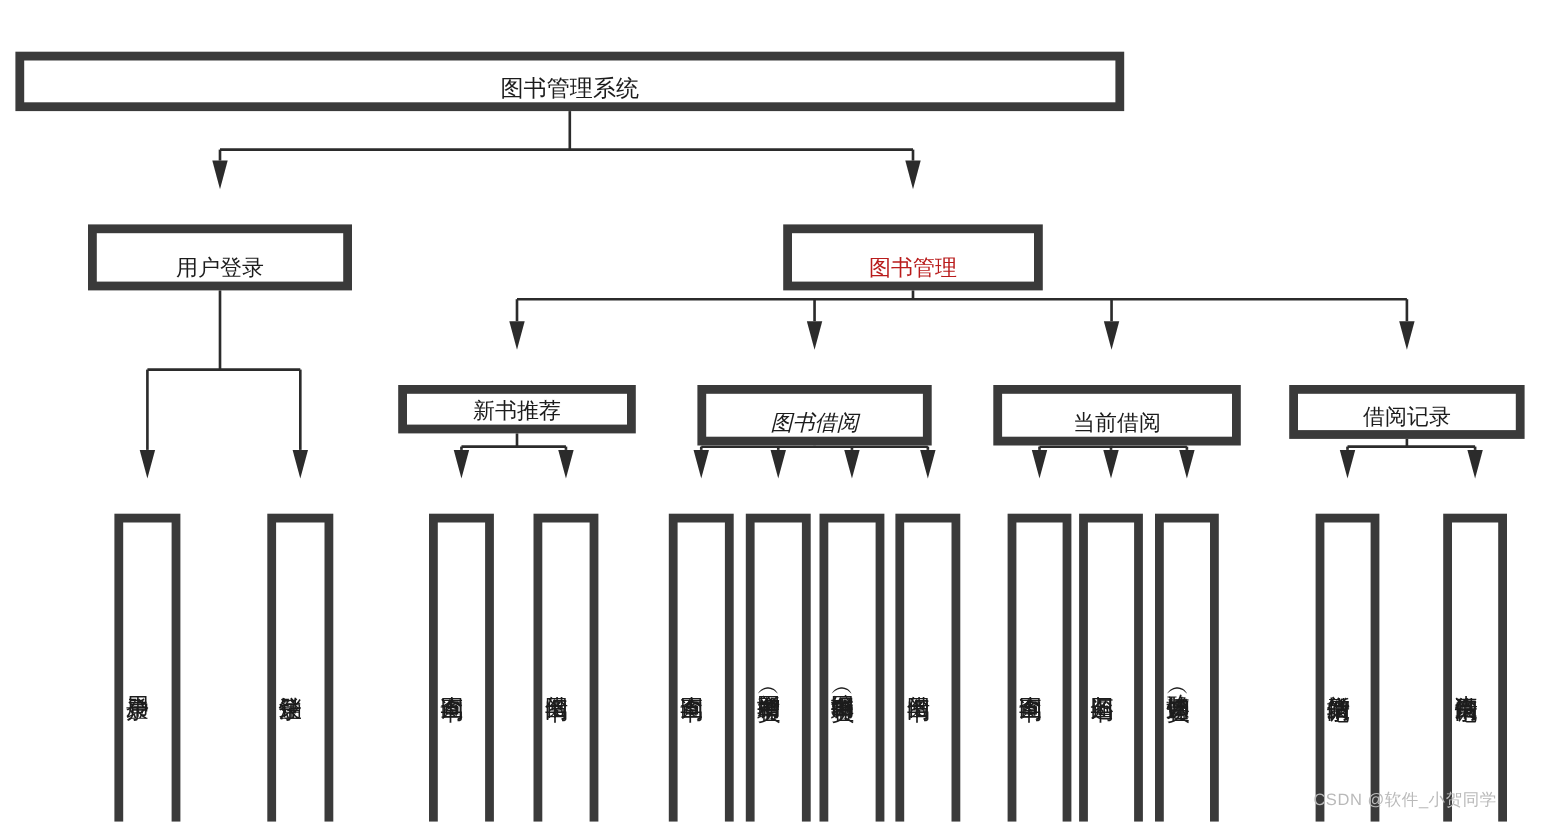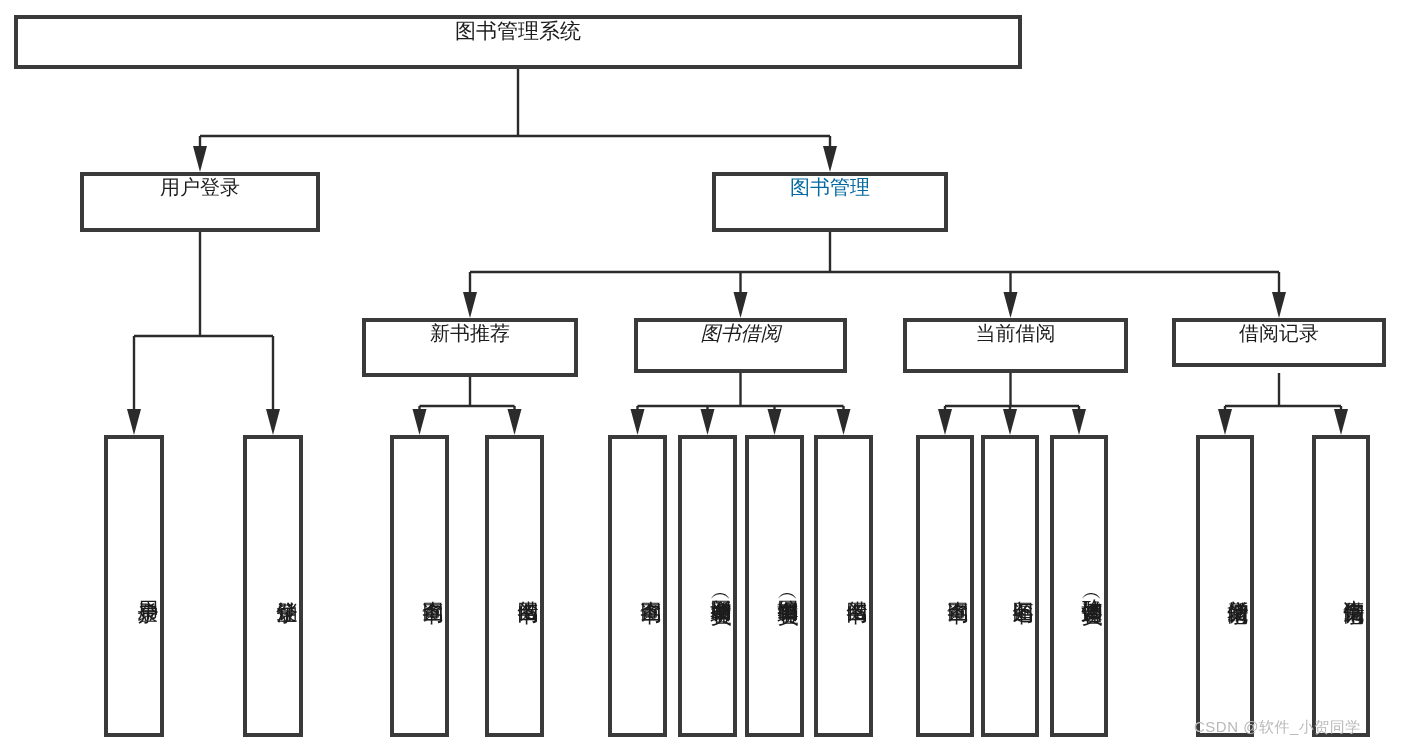--- a/index.html
+++ b/index.html
@@ -22,27 +22,28 @@
     left: 0;
     top: 0;
     width: 1405px;
     height: 747px;
     pointer-events: none;
   }
   .node {
     position: absolute;
     box-sizing: border-box;
     background: #ffffff;
-    border: 4px solid #a21caf;
+    border: 8px solid #a21caf;
     display: flex;
-    align-items: flex-start;
+    align-items: flex-end;
     justify-content: center;
     color: #1c1c1c;
     line-height: 1.14;
     text-align: center;
+    margin-top: 32px;
   }
   .node.horiz {
     font-size: 20px;
     writing-mode: horizontal-tb;
   }
   .node.root {
     font-size: 21px;
   }
   .node.vert {
     writing-mode: vertical-rl;
@@ -126,24 +127,24 @@
       <line x1="1341" y1="406" x2="1341" y2="409" stroke="#2b2b2b" stroke-width="2.4"></line>
       <polygon points="1334,409 1348,409 1341,435" fill="#2b2b2b"></polygon>
     </svg>
   <div id="nodes">
       <div class="node horiz root" style="left: 14px; top: 15px; width: 1008px; height: 54px; border-color: rgb(58, 58, 58); color: rgb(28, 28, 28);">
         <span class="label">图书管理系统</span>
       </div>
       <div class="node horiz" style="left: 80px; top: 172px; width: 240px; height: 60px; border-color: rgb(58, 58, 58); color: rgb(28, 28, 28);">
         <span class="label">用户登录</span>
       </div>
-      <div class="node horiz" style="left: 712px; top: 172px; width: 236px; height: 60px; border-color: rgb(58, 58, 58); color: #0369a1;">
+      <div class="node horiz" style="left: 712px; top: 172px; width: 236px; height: 60px; border-color: rgb(58, 58, 58); color: #b91c1c;">
         <span class="label">图书管理</span>
       </div>
-      <div class="node horiz" style="left: 362px; top: 318px; width: 216px; height: 59px; border-color: rgb(58, 58, 58); color: rgb(28, 28, 28);">
+      <div class="node horiz" style="left: 362px; top: 318px; width: 216px; height: 44px; border-color: rgb(58, 58, 58); color: rgb(28, 28, 28);">
         <span class="label">新书推荐</span>
       </div>
       <div class="node horiz" style="left: 634px; top: 318px; width: 213px; height: 55px; border-color: rgb(58, 58, 58); color: rgb(28, 28, 28); font-style: italic;">
         <span class="label">图书借阅</span>
       </div>
       <div class="node horiz" style="left: 903px; top: 318px; width: 225px; height: 55px; border-color: rgb(58, 58, 58); color: rgb(28, 28, 28);">
         <span class="label">当前借阅</span>
       </div>
       <div class="node horiz" style="left: 1172px; top: 318px; width: 214px; height: 49px; border-color: rgb(58, 58, 58); color: rgb(28, 28, 28);">
         <span class="label">借阅记录</span>

